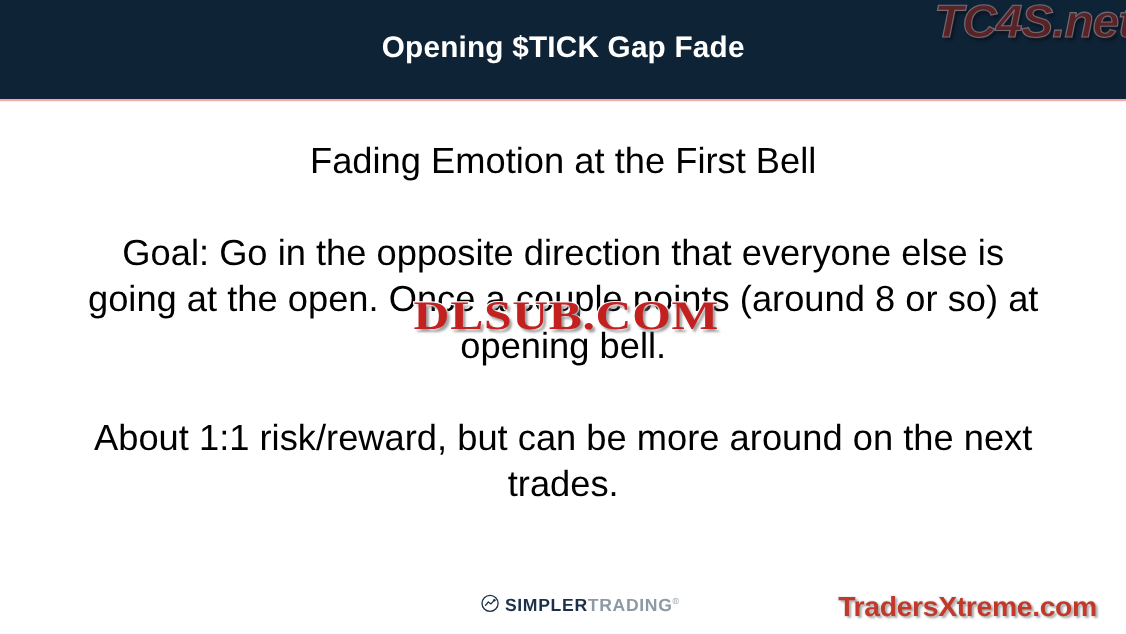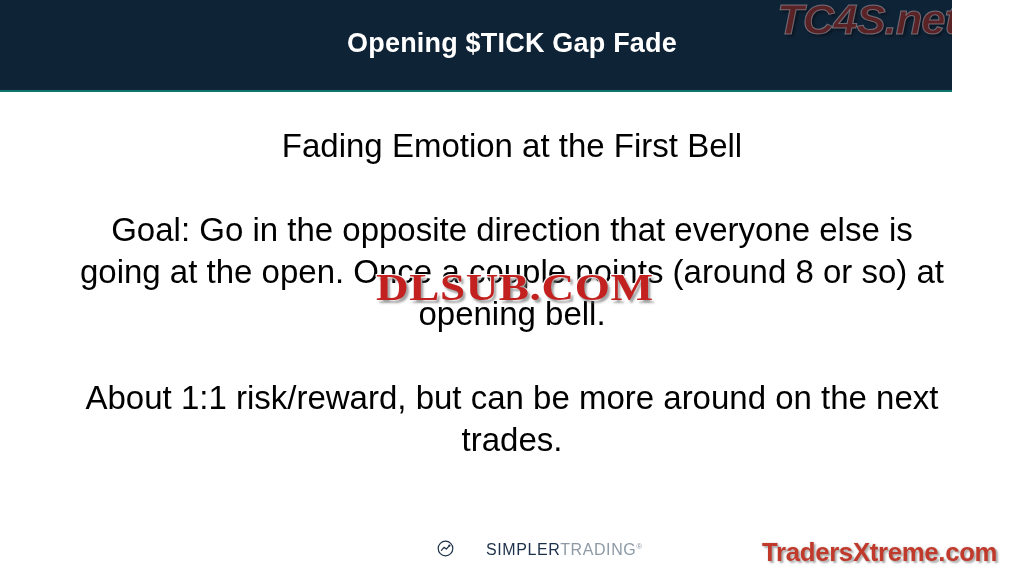--- a/index.html
+++ b/index.html
@@ -17,24 +17,24 @@
     width: 1024px;
     height: 576px;
     background: #ffffff;
     overflow: hidden;
   }
 
   
   .header {
     position: absolute;
     top: 0; left: 0;
-    width: 952px;
+    width: 1024px;
     height: 92px;
     background: #0f2336;
-    border-bottom: 2px solid #0f766e;
+    border-bottom: 2px solid #fca5a5;
     overflow: hidden;
   }
 
   .header-title {
     position: absolute;
     top: 28px;
     left: 0;
     width: 1024px;
     text-align: center;
     color: #ffffff;
@@ -126,27 +126,26 @@
 
   .logo-word {
     font-family: "Liberation Sans", sans-serif;
     font-size: 16px;
     letter-spacing: 0.6px;
     line-height: 17px;
     white-space: nowrap;
   }
 
   .logo-simpler {
-    font-weight: normal;
+    font-weight: bold;
     color: #1c3149;
-    margin-left: 27px;
   }
 
   .logo-trading {
-    font-weight: normal;
+    font-weight: bold;
     color: #8d9aa6;
   }
 
   .logo-tm {
     font-size: 8px;
     color: #8d9aa6;
     vertical-align: super;
   }
 
   

